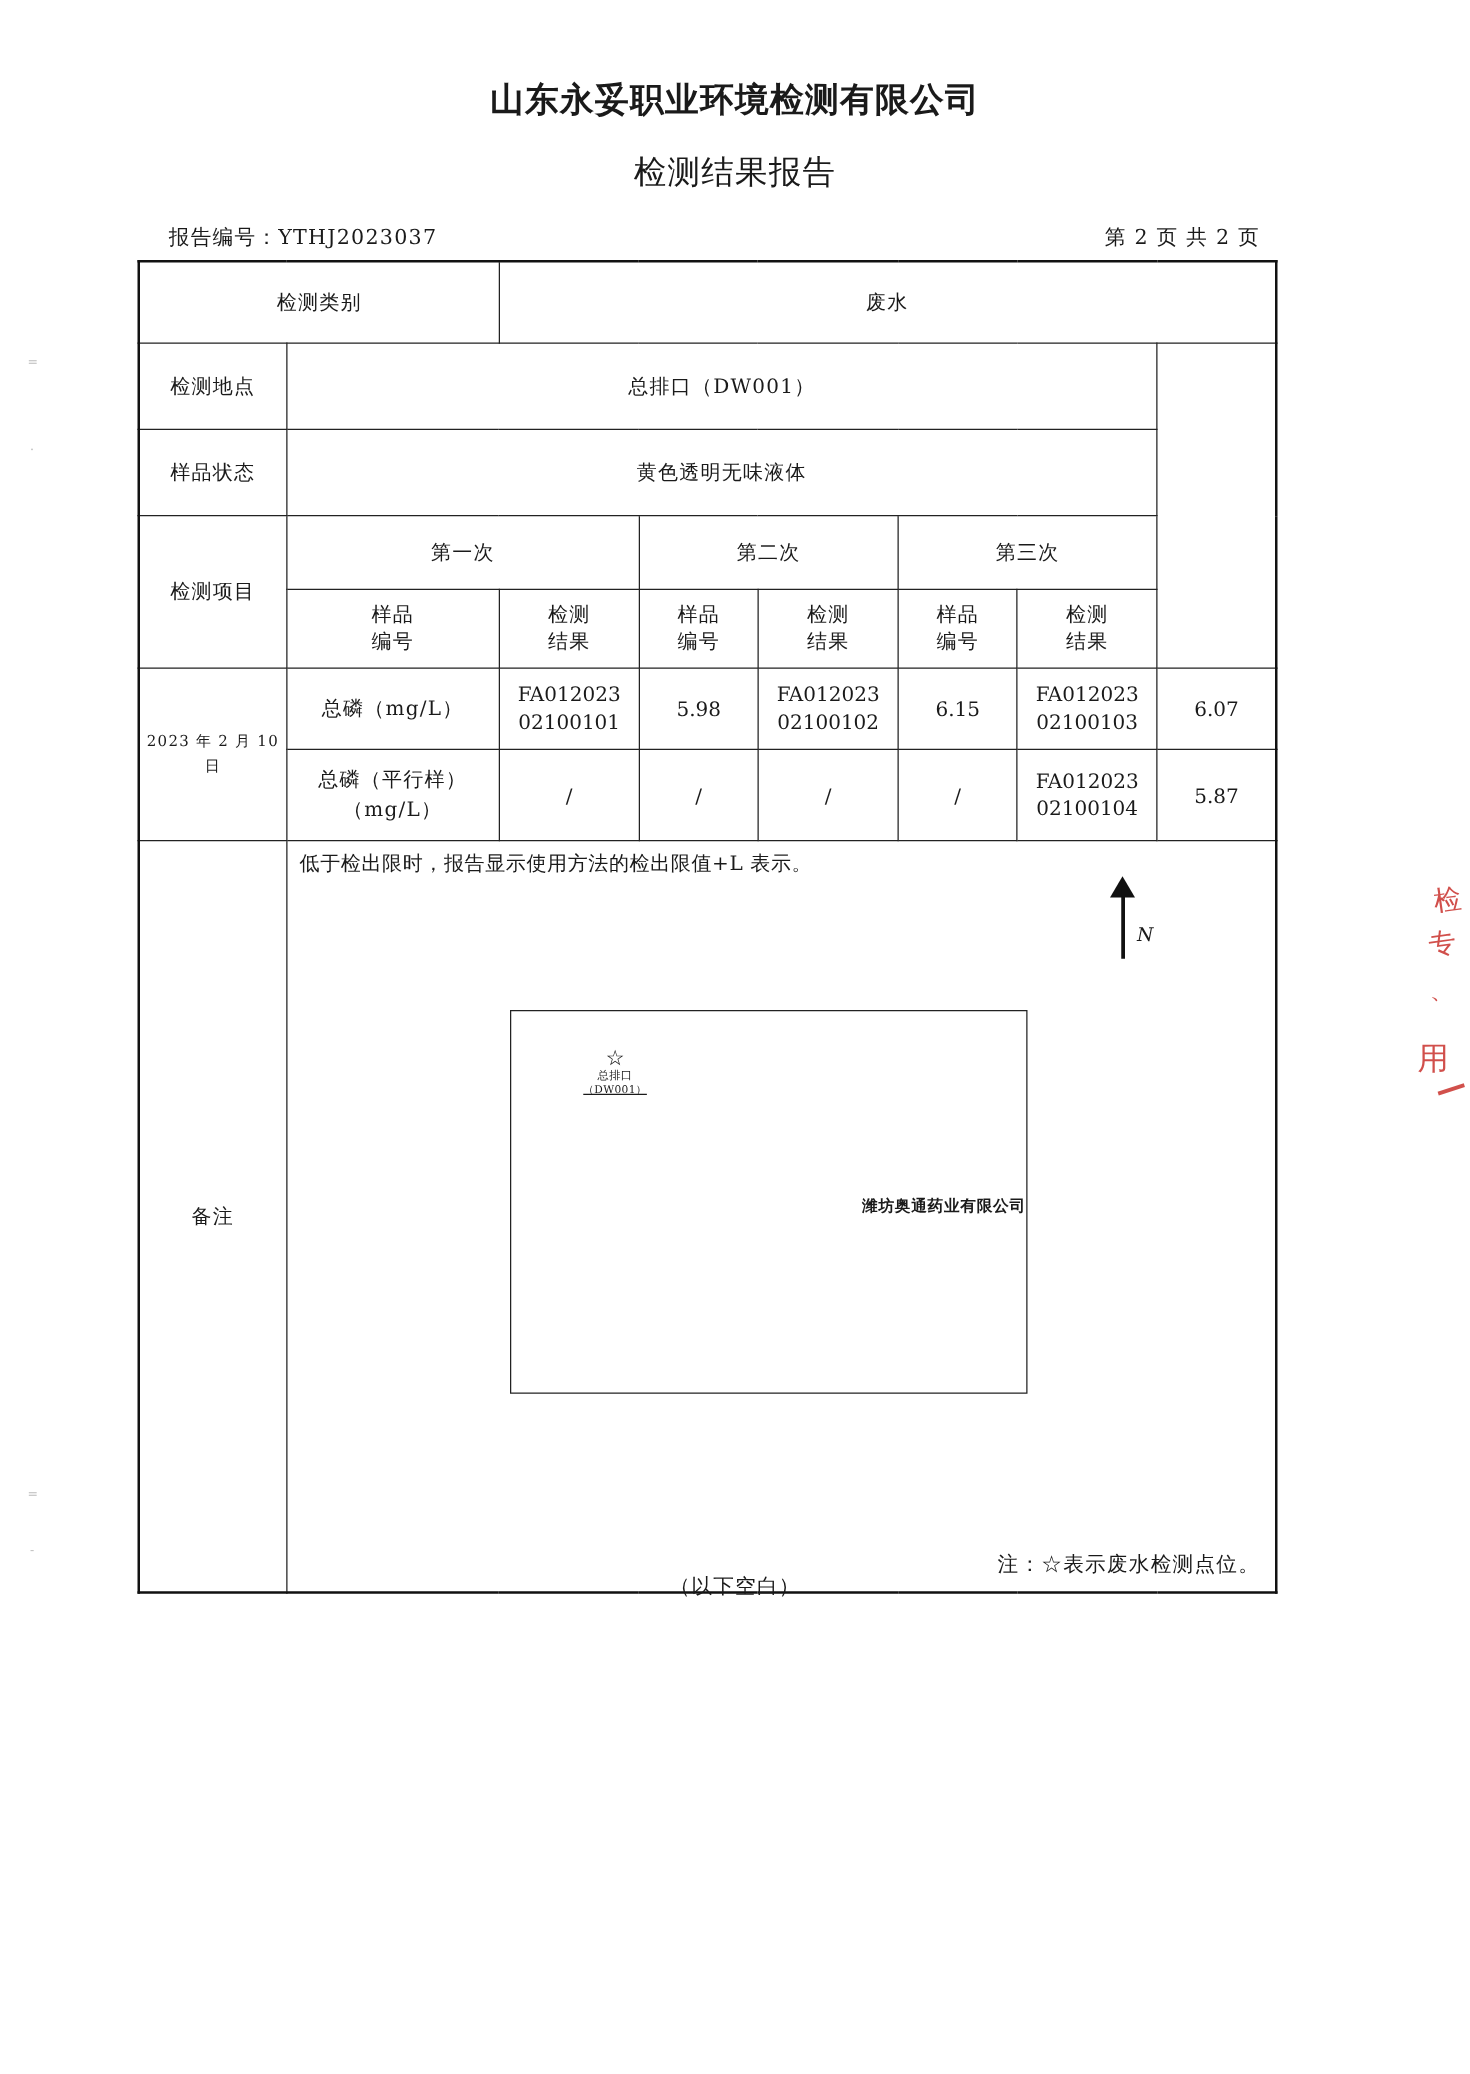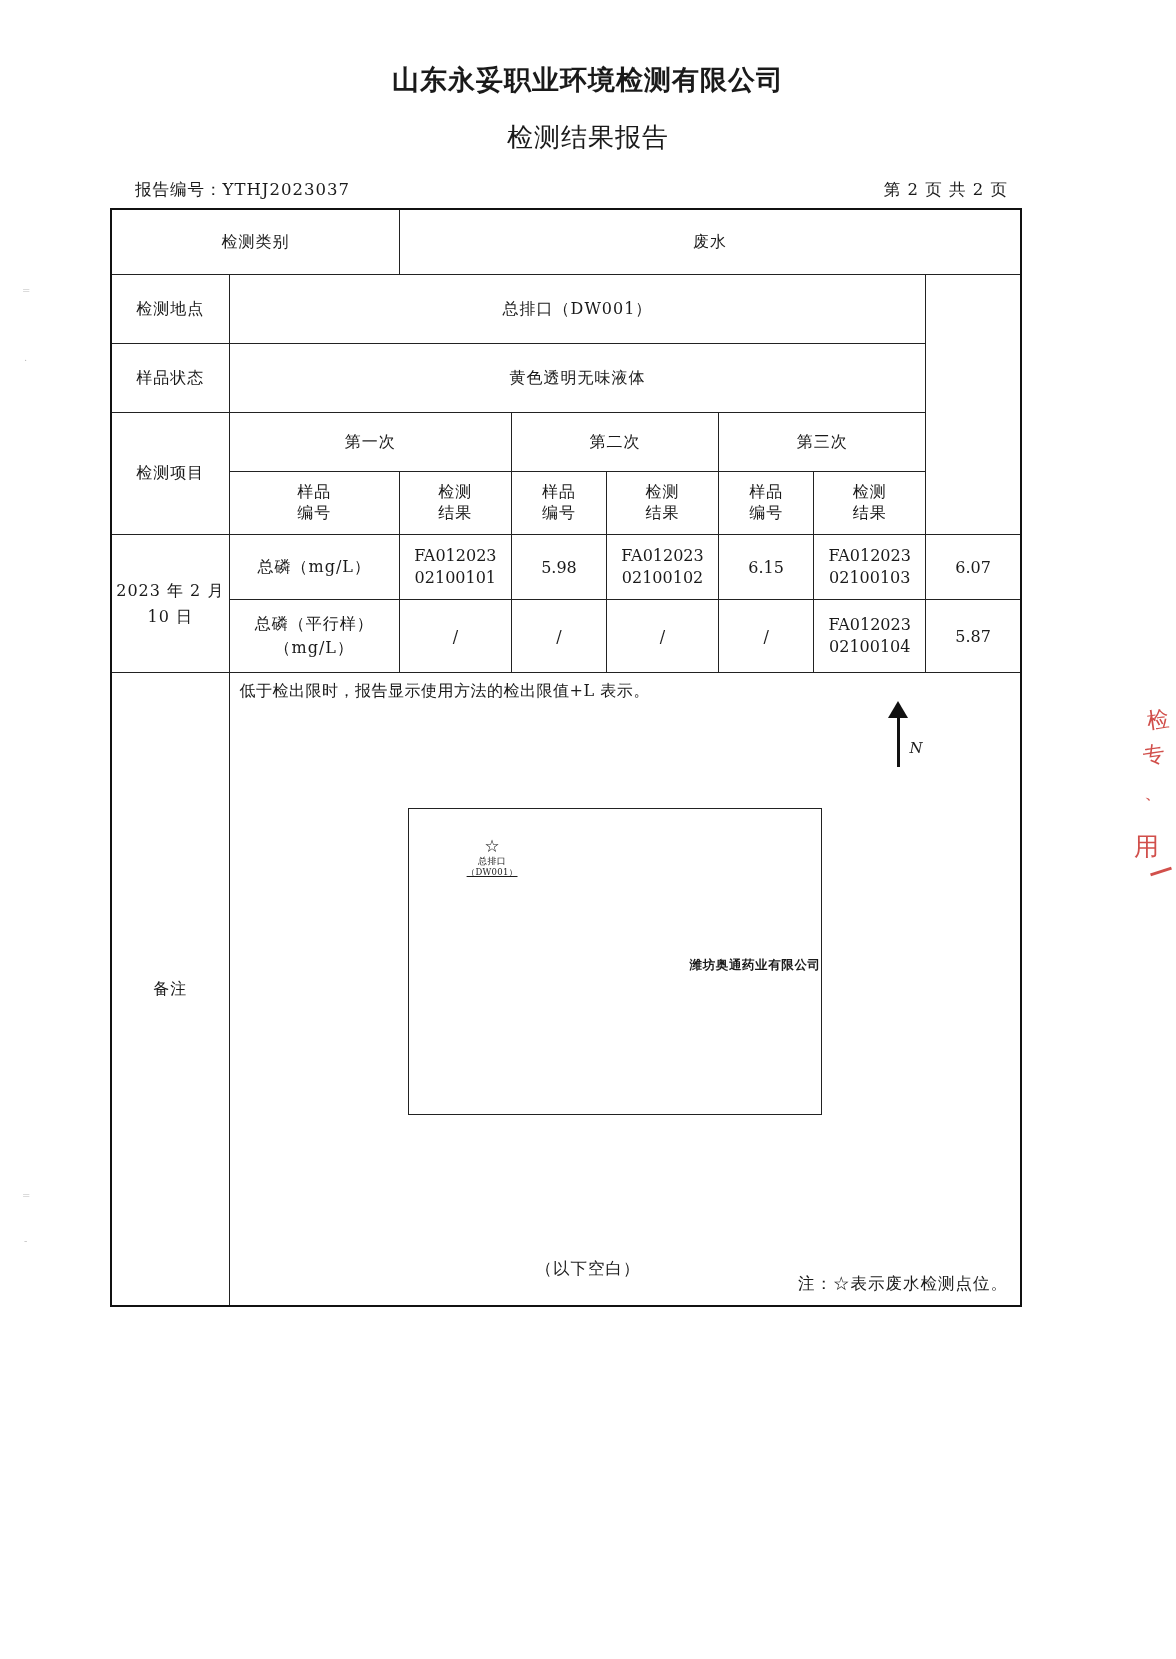--- a/index.html
+++ b/index.html
@@ -84,21 +84,21 @@
 
   
   .notes-label {
     width: 120px;
   }
   .notes-body {
     position: relative;
     height: 600px;
     vertical-align: top !important;
     text-align: left !important;
-    padding: 16px !important;
+    padding: 0 !important;
   }
   .note-line {
     position: absolute;
     left: 10px;
     top: 8px;
     font-size: 16px;
     letter-spacing: 0.5px;
   }
   .map-box {
     position: absolute;
@@ -269,21 +269,21 @@
         <div>样品</div>
         <div>编号</div>
       </td>
       <td class="cjk">
         <div>检测</div>
         <div>结果</div>
       </td>
     </tr>
 
     <tr>
-      <td class="cjk" rowspan="2" style="font-size:16px;line-height:1.6">
+      <td class="cjk" rowspan="2" style="font-size:12px;line-height:1.6">
         <div>2023 年 2 月 10 日</div>
       </td>
       <td class="cjk tall-3">总磷（mg/L）</td>
       <td class="code-cell">
         <div>FA012023</div>
         <div>02100101</div>
       </td>
       <td>5.98</td>
       <td class="code-cell">
         <div>FA012023</div>

